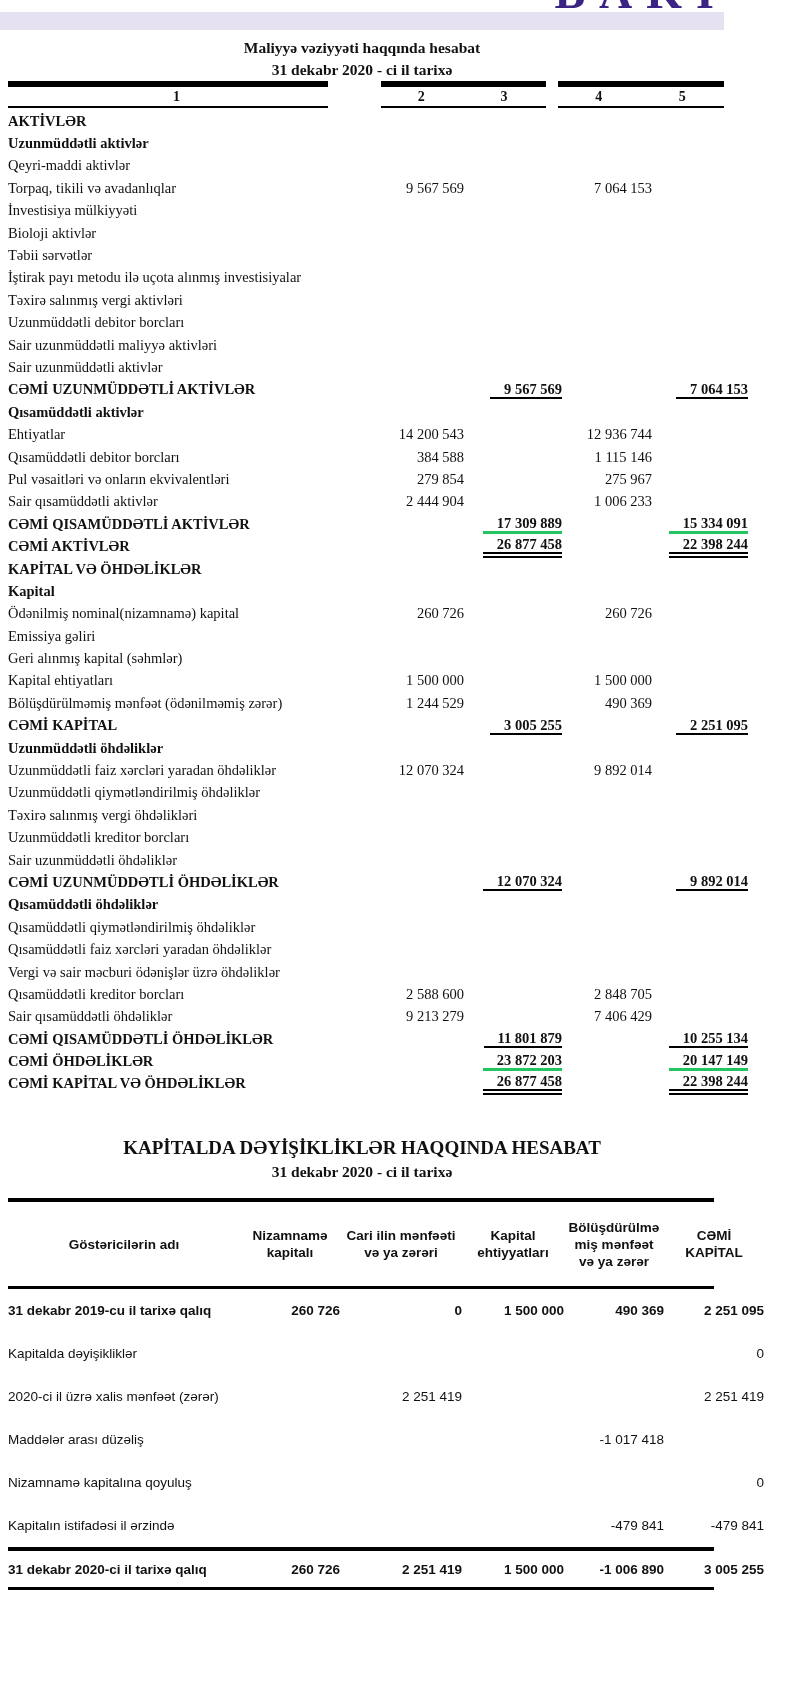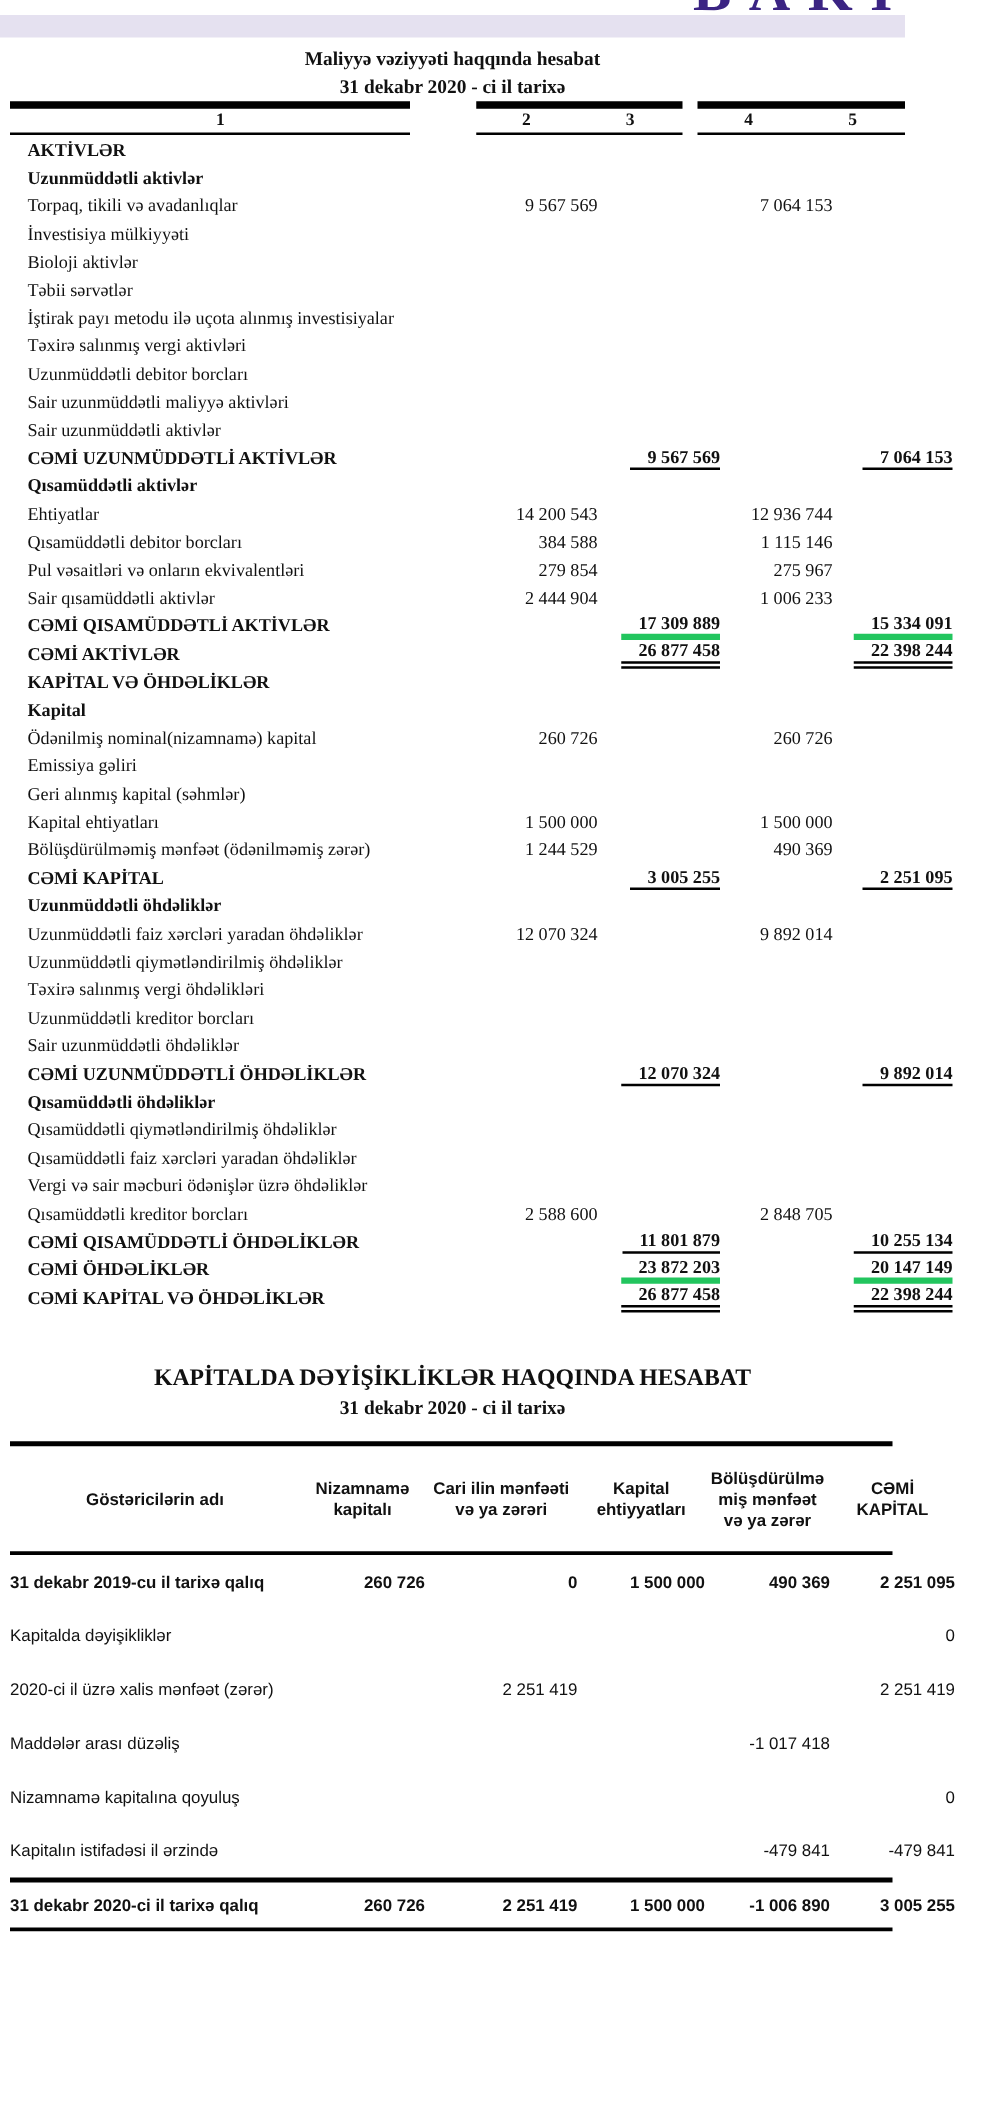--- a/index.html
+++ b/index.html
@@ -32,29 +32,29 @@
 
   .t1-digits{display:flex;height:19px;align-items:center;font-weight:bold;font-size:14px;}
   .d{text-align:center;}
   .d1{width:370px;margin-left:8px;}
   .d2{width:91px;margin-left:35px;}
   .d3{width:91px;}
   .d4{width:91px;margin-left:12px;}
   .d5{width:92px;}
 
   
-  .t1-body{margin-top:2px;padding-left:14px;}
+  .t1-body{margin-top:2px;}
   .t1-row{display:grid;grid-template-columns:370px 86px 98px 90px 96px;
           margin-left:8px;height:22.4px;align-items:center;font-size:14.5px;}
   .t1-row.bold{font-weight:bold;}
   .t1-name{white-space:nowrap;overflow:hidden;}
   .t1-num{text-align:right;white-space:nowrap;}
   .t1-num span{display:inline-block;line-height:16px;}
   .ul-single{border-bottom:2px solid #000;padding-left:14px;}
-  .ul-thick{border-bottom:5px solid #22c55e;padding-left:14px;text-align:right;}
+  .ul-thick{border-bottom:3px solid #22c55e;padding-left:14px;text-align:right;}
   .ul-double{border-bottom:6px double #000;padding-left:14px;text-align:center;}
 
   
   .s2-title{margin-top:40px;text-align:center;font-weight:bold;font-size:19px;line-height:26px;}
   .s2-sub{text-align:center;font-weight:bold;font-size:15.5px;line-height:22px;}
   .thick-rule{margin:0 10px 0 8px;border-top:4px solid #000;}
   .thick-rule.thin{border-top-width:3px;}
   .s2{font-family:"Liberation Sans","DejaVu Sans",sans-serif;}
   .s2-grid{display:grid;grid-template-columns:232px 100px 122px 102px 100px 100px;margin-left:8px;}
   .s2-head{min-height:80px;align-items:center;font-weight:bold;font-size:13.5px;margin-top:2px;margin-bottom:2px;}
@@ -119,20 +119,27 @@
         <div class="t1-num"></div>
       </div>
       <div class="t1-row bold">
         <div class="t1-name">Uzunmüddətli aktivlər</div>
         <div class="t1-num"></div>
         <div class="t1-num"></div>
         <div class="t1-num"></div>
         <div class="t1-num"></div>
       </div>
       <div class="t1-row">
+        <div class="t1-name">Qeyri-maddi aktivlər</div>
+        <div class="t1-num"></div>
+        <div class="t1-num"></div>
+        <div class="t1-num"></div>
+        <div class="t1-num"></div>
+      </div>
+      <div class="t1-row">
         <div class="t1-name">Torpaq, tikili və avadanlıqlar</div>
         <div class="t1-num"><span>9 567 569</span></div>
         <div class="t1-num"></div>
         <div class="t1-num"><span>7 064 153</span></div>
         <div class="t1-num"></div>
       </div>
       <div class="t1-row">
         <div class="t1-name">İnvestisiya mülkiyyəti</div>
         <div class="t1-num"></div>
         <div class="t1-num"></div>
@@ -375,20 +382,27 @@
         <div class="t1-num"></div>
         <div class="t1-num"></div>
         <div class="t1-num"></div>
         <div class="t1-num"></div>
       </div>
       <div class="t1-row">
         <div class="t1-name">Qısamüddətli kreditor borcları</div>
         <div class="t1-num"><span>2 588 600</span></div>
         <div class="t1-num"></div>
         <div class="t1-num"><span>2 848 705</span></div>
+        <div class="t1-num"></div>
+      </div>
+      <div class="t1-row">
+        <div class="t1-name">Sair qısamüddətli öhdəliklər</div>
+        <div class="t1-num"><span>9 213 279</span></div>
+        <div class="t1-num"></div>
+        <div class="t1-num"><span>7 406 429</span></div>
         <div class="t1-num"></div>
       </div>
       <div class="t1-row bold">
         <div class="t1-name">CƏMİ QISAMÜDDƏTLİ ÖHDƏLİKLƏR</div>
         <div class="t1-num"></div>
         <div class="t1-num"><span class="ul-single">11 801 879</span></div>
         <div class="t1-num"></div>
         <div class="t1-num"><span class="ul-single">10 255 134</span></div>
       </div>
       <div class="t1-row bold">

